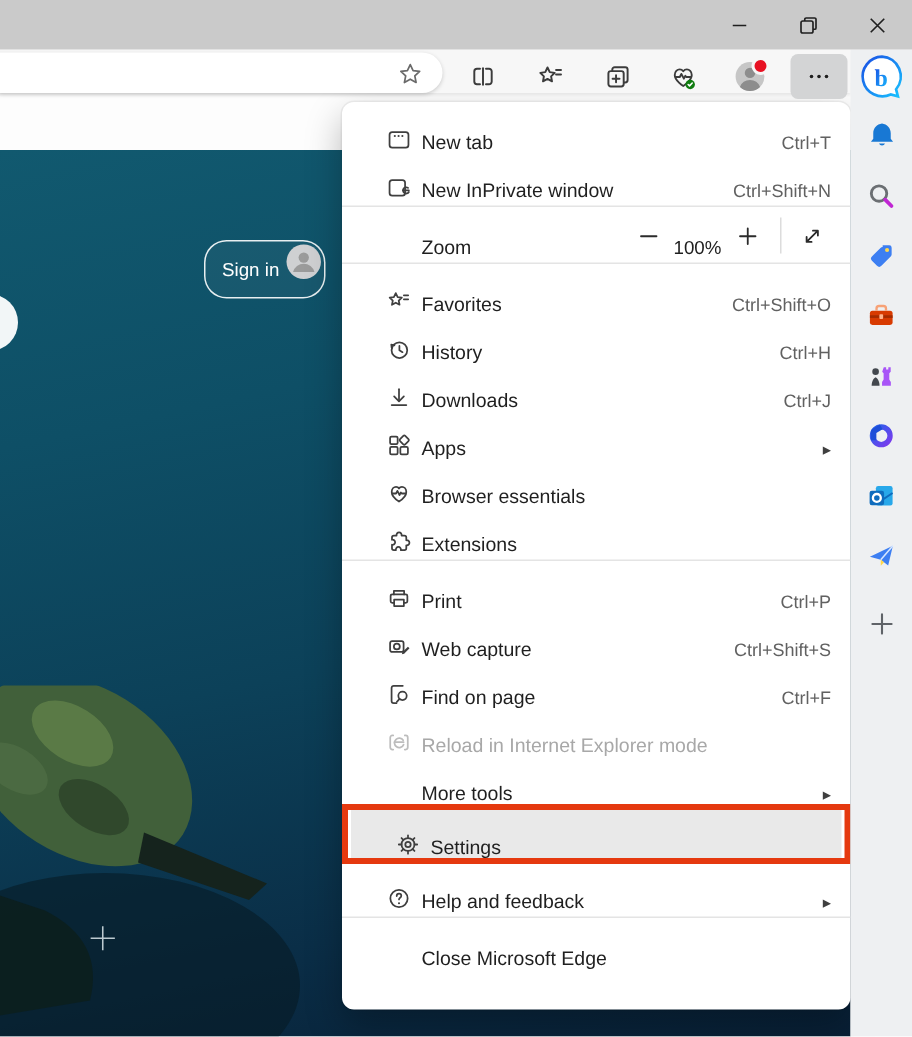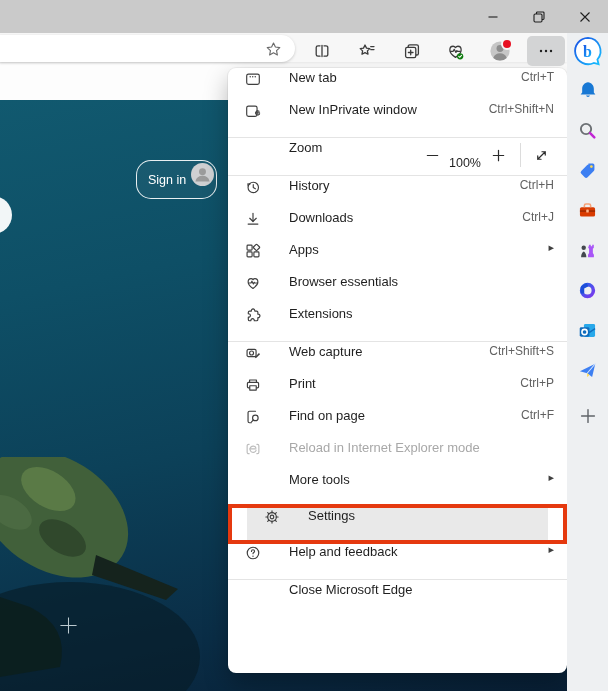--- a/index.html
+++ b/index.html
@@ -49,34 +49,34 @@
           background:rgba(255,255,255,.04);color:#fff;}
   .signin-label{font-size:12.5px;margin-left:11px;}
   .signin-avatar{position:absolute;right:2px;top:1.5px;width:23px;height:23px;border-radius:50%;
                  background:#cfd0d2;overflow:hidden;}
   .crosshair{position:absolute;left:59px;top:516px;color:rgba(220,232,236,.85);}
 
   
   .menu{position:absolute;left:228px;top:68px;width:339px;height:605px;background:var(--menu-bg,#fff);
         border-radius:8px;box-shadow:0 10px 24px rgba(0,0,0,.28),0 0 0 1px rgba(0,0,0,.05);
         z-index:20;padding-top:2px;box-sizing:border-box;overflow:hidden;}
-  .menu-item{display:flex;align-items:flex-start;height:32px;padding:0 13px 0 16px;box-sizing:border-box;gap:21px;}
+  .menu-item{display:flex;align-items:flex-end;height:32px;padding:0 13px 0 29px;box-sizing:border-box;}
   .mi-icon{width:18px;height:18px;margin-right:6px;color:#3f3f3f;flex:0 0 18px;
            display:flex;align-items:center;justify-content:center;}
   .mi-label{font-size:13px;color:#1f1f1f;white-space:nowrap;}
   .mi-shortcut{margin-left:auto;font-size:12px;color:#616161;white-space:nowrap;}
   .mi-arrow{margin-left:auto;font-size:11px;color:#3f3f3f;line-height:1;}
   .menu-item.disabled .mi-label{color:#a8a8a8;}
   .menu-item.disabled .mi-icon{color:#bdbdbd;}
   .menu-divider{height:6px;display:flex;align-items:center;}
   .menu-divider::before{content:"";flex:1;height:1px;background:#e4e4e4;}
   .settings-highlight{border:4px solid var(--annotation-red,#e5390f);height:40px;box-sizing:border-box;
                       display:flex;align-items:stretch;}
   .settings-highlight .menu-item{flex:1;height:100%;background:var(--selected-row-bg,#e9e9e9);
-                                 border-radius:0;margin:0 15px;}
+                                 border-radius:0;margin:0 2px;}
   .zoom-row .z-group{margin-left:auto;display:flex;align-items:center;}
   .z-btn{width:26px;height:26px;display:flex;align-items:center;justify-content:center;color:#2b2b2b;}
   .z-val{width:40px;text-align:center;font-size:12.5px;color:#1f1f1f;margin-top:16px;}
   .z-sep{width:1px;height:24px;background:#dcdcdc;margin:0 7px 0 9px;}
 </style>
 </head>
 <body>
 
 <div class="screen">
 
@@ -225,20 +225,30 @@
         <svg width="15" height="15" viewBox="0 0 16 16" fill="none" stroke="currentColor" stroke-width="1.3" stroke-linecap="round" stroke-linejoin="round">
               <path d="M4 12l8-8M4 8.5V12h3.5M12 7.5V4H8.5"></path>
             </svg>
       </span>
     </span>
   </div>
 <div class="menu-divider"></div>
       <div class="menu-item">
         <span class="mi-icon">
           <svg viewBox="0 0 20 20" width="18" height="18" fill="none" stroke="currentColor" stroke-width="1.3" stroke-linecap="round" stroke-linejoin="round">
+            <path d="M7.6 3.8l1.4 2.9 3.1.4-2.3 2.2.6 3.1-2.8-1.5-2.8 1.5.6-3.1L3.1 7.1l3.1-.4z"></path>
+            <path d="M13.6 5.4h3.2M13.6 8.4h3.2"></path>
+          </svg>
+        </span>
+        <span class="mi-label">Favorites</span>
+        <span class="mi-shortcut">Ctrl+Shift+O</span>
+      </div>
+      <div class="menu-item">
+        <span class="mi-icon">
+          <svg viewBox="0 0 20 20" width="18" height="18" fill="none" stroke="currentColor" stroke-width="1.3" stroke-linecap="round" stroke-linejoin="round">
             <circle cx="10.3" cy="10.5" r="5.8"></circle>
             <path d="M10.3 7.4v3.2l2.3 1.4"></path>
             <path d="M4.6 8.8l-.3-2.4 2.3.5"></path>
           </svg>
         </span>
         <span class="mi-label">History</span>
         <span class="mi-shortcut">Ctrl+H</span>
       </div>
       <div class="menu-item">
         <span class="mi-icon">
@@ -277,38 +287,38 @@
           <svg viewBox="0 0 20 20" width="18" height="18" fill="none" stroke="currentColor" stroke-width="1.3" stroke-linecap="round" stroke-linejoin="round">
             <path d="M6.2 5.6h2a1.9 1.9 0 1 1 3.7 0H14A1.4 1.4 0 0 1 15.4 7v2.1a1.9 1.9 0 1 1 0 3.7V15a1.4 1.4 0 0 1-1.4 1.4h-2.6a1.9 1.9 0 1 0-3.7 0H6.2A1.4 1.4 0 0 1 4.8 15v-2.6a1.9 1.9 0 1 0 0-3.7V7a1.4 1.4 0 0 1 1.4-1.4z"></path>
           </svg>
         </span>
         <span class="mi-label">Extensions</span>
       </div>
       <div class="menu-divider"></div>
       <div class="menu-item">
         <span class="mi-icon">
           <svg viewBox="0 0 20 20" width="18" height="18" fill="none" stroke="currentColor" stroke-width="1.3" stroke-linecap="round" stroke-linejoin="round">
+            <path d="M6.2 7V4.4h7.6V7"></path>
+            <rect x="3.8" y="7" width="12.4" height="6.2" rx="1.2"></rect>
+            <rect x="6.4" y="10.8" width="7.2" height="4.8" fill="#fff"></rect>
+          </svg>
+        </span>
+        <span class="mi-label">Print</span>
+        <span class="mi-shortcut">Ctrl+P</span>
+      </div>
+      <div class="menu-item">
+        <span class="mi-icon">
+          <svg viewBox="0 0 20 20" width="18" height="18" fill="none" stroke="currentColor" stroke-width="1.3" stroke-linecap="round" stroke-linejoin="round">
             <rect x="3.4" y="6" width="10" height="8" rx="1.5"></rect>
             <circle cx="8.4" cy="10" r="2.2"></circle>
             <path d="M12.6 14.1l4-4 1.2 1.2-4 4-1.7.5z" fill="currentColor" stroke="none"></path>
           </svg>
         </span>
         <span class="mi-label">Web capture</span>
         <span class="mi-shortcut">Ctrl+Shift+S</span>
-      </div>
-      <div class="menu-item">
-        <span class="mi-icon">
-          <svg viewBox="0 0 20 20" width="18" height="18" fill="none" stroke="currentColor" stroke-width="1.3" stroke-linecap="round" stroke-linejoin="round">
-            <path d="M6.2 7V4.4h7.6V7"></path>
-            <rect x="3.8" y="7" width="12.4" height="6.2" rx="1.2"></rect>
-            <rect x="6.4" y="10.8" width="7.2" height="4.8" fill="#fff"></rect>
-          </svg>
-        </span>
-        <span class="mi-label">Print</span>
-        <span class="mi-shortcut">Ctrl+P</span>
       </div>
       <div class="menu-item">
         <span class="mi-icon">
           <svg viewBox="0 0 20 20" width="18" height="18" fill="none" stroke="currentColor" stroke-width="1.3" stroke-linecap="round" stroke-linejoin="round">
             <path d="M12.8 3.6H6.1a1.6 1.6 0 0 0-1.6 1.6v9.6a1.6 1.6 0 0 0 1.6 1.6h2"></path>
             <circle cx="12.6" cy="11" r="3.1"></circle>
             <path d="M10.4 13.3l-2 2.2"></path>
           </svg>
         </span>
         <span class="mi-label">Find on page</span>

